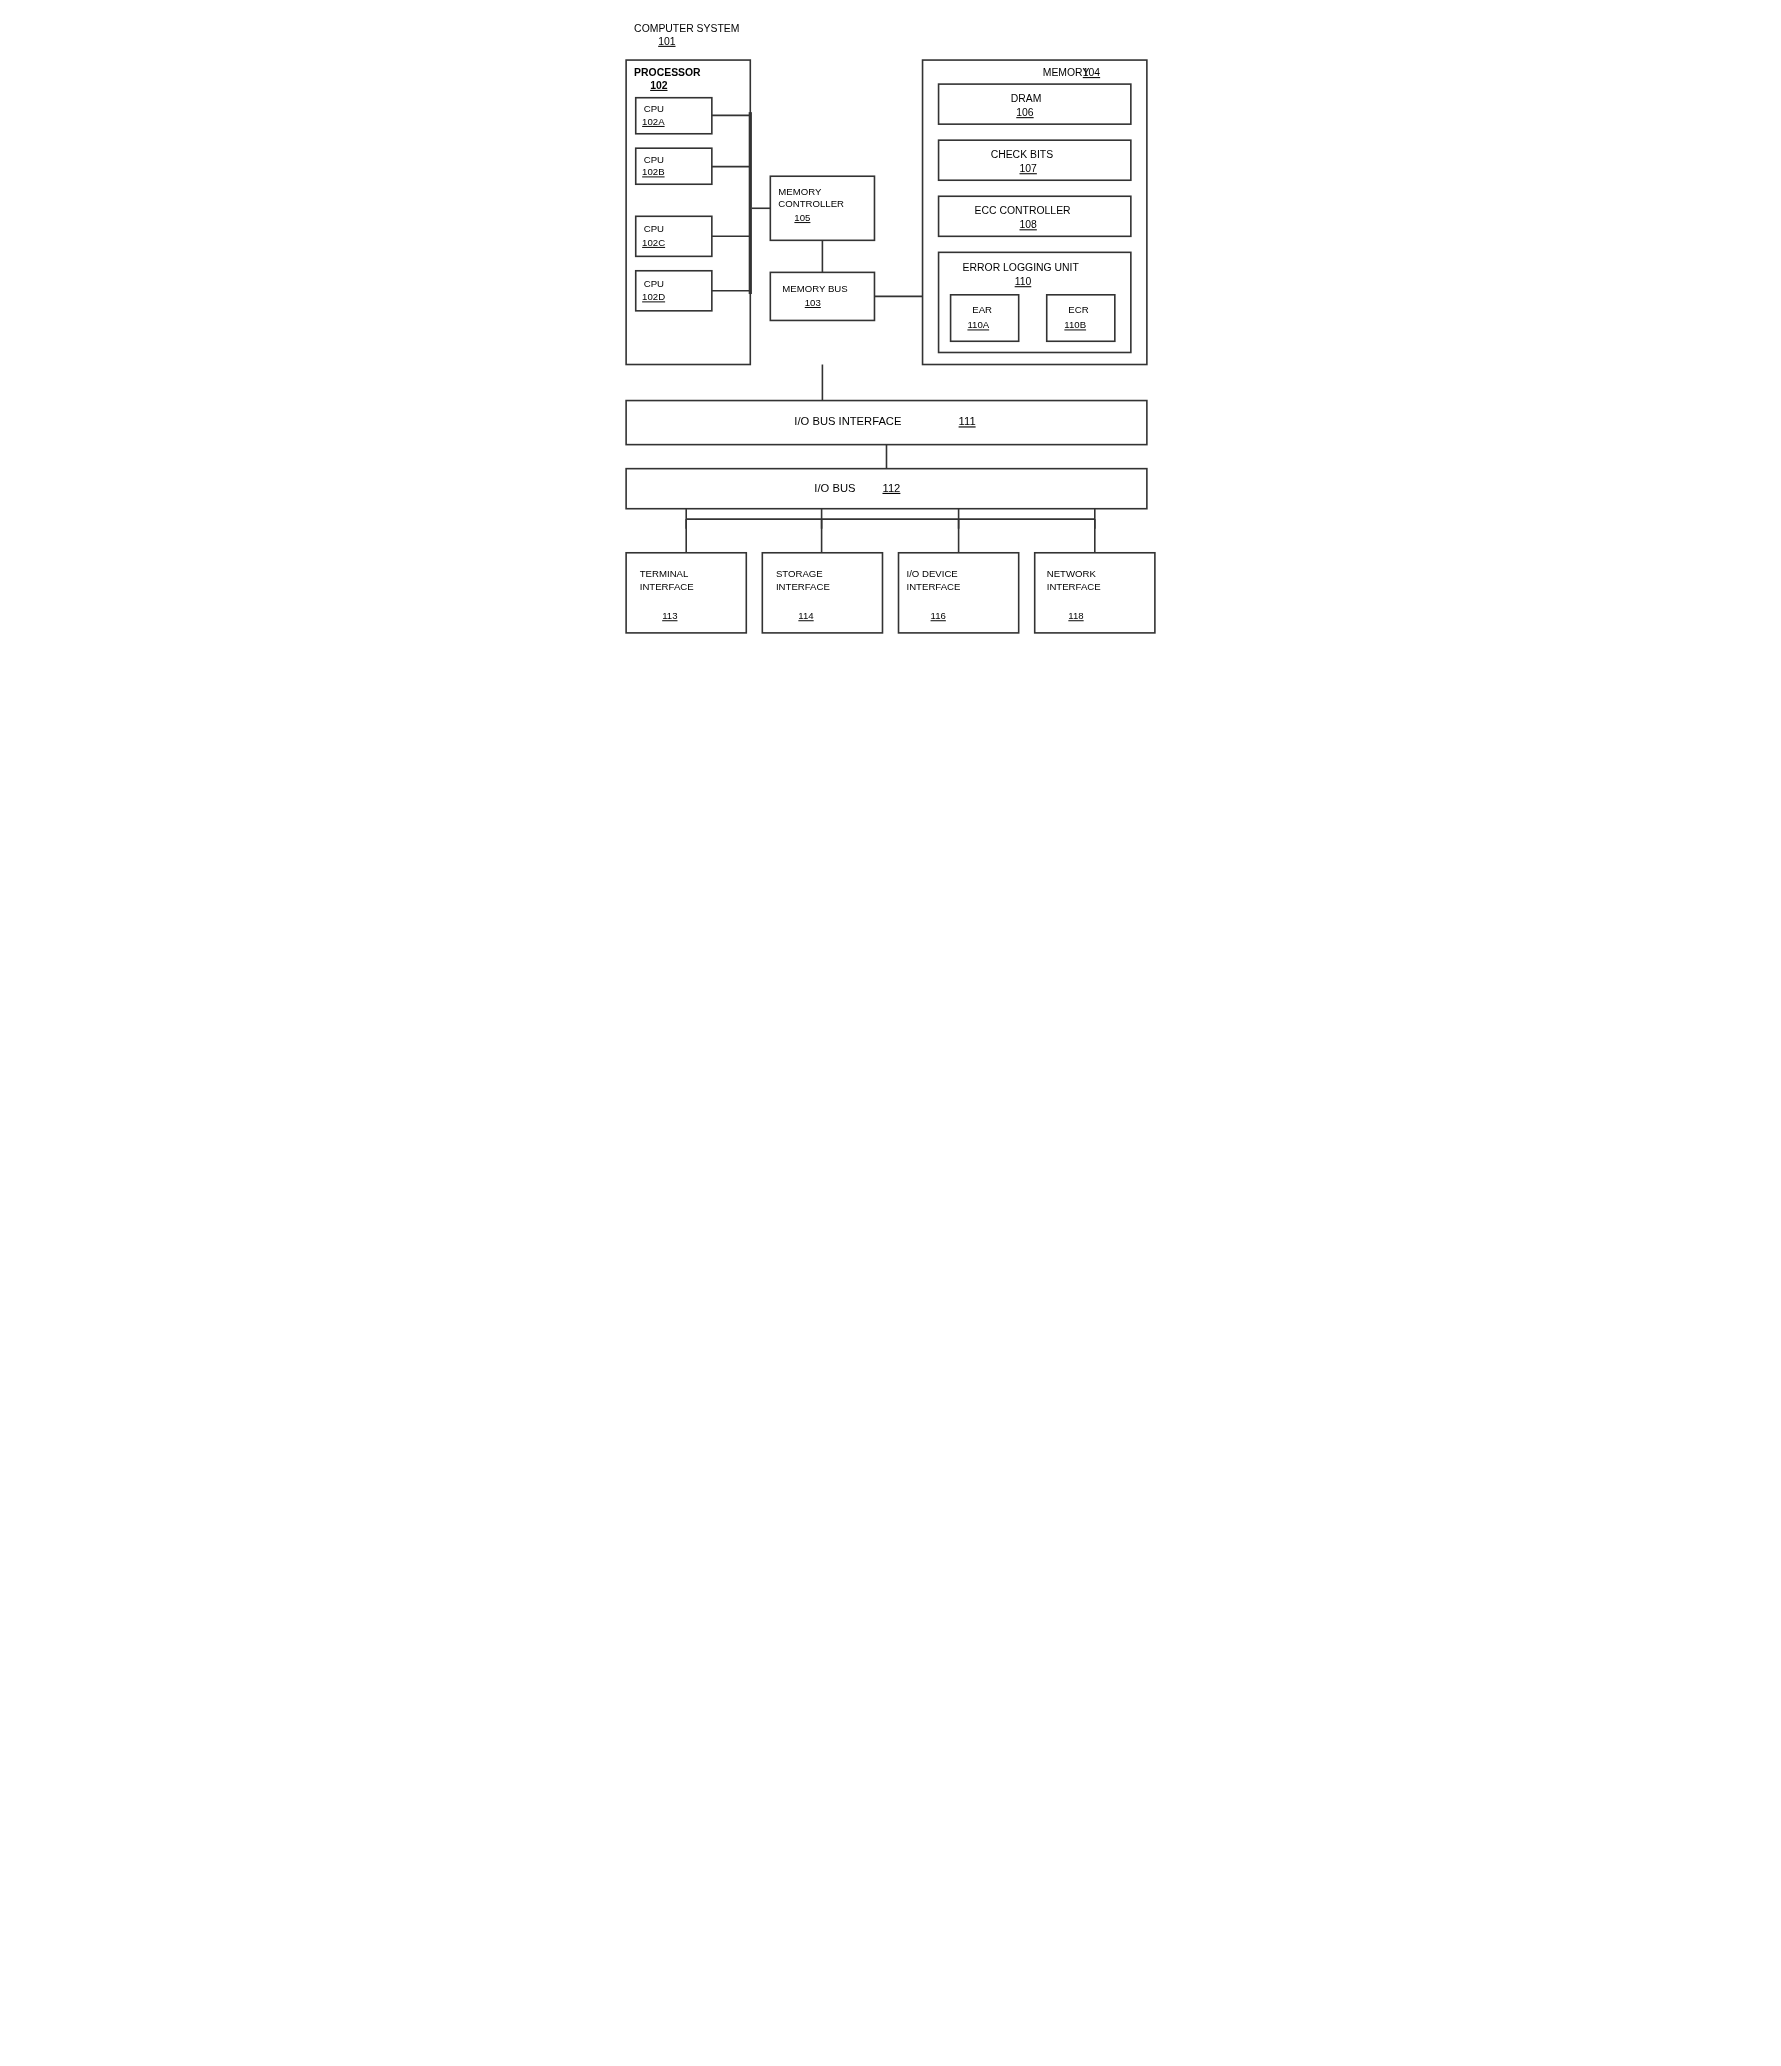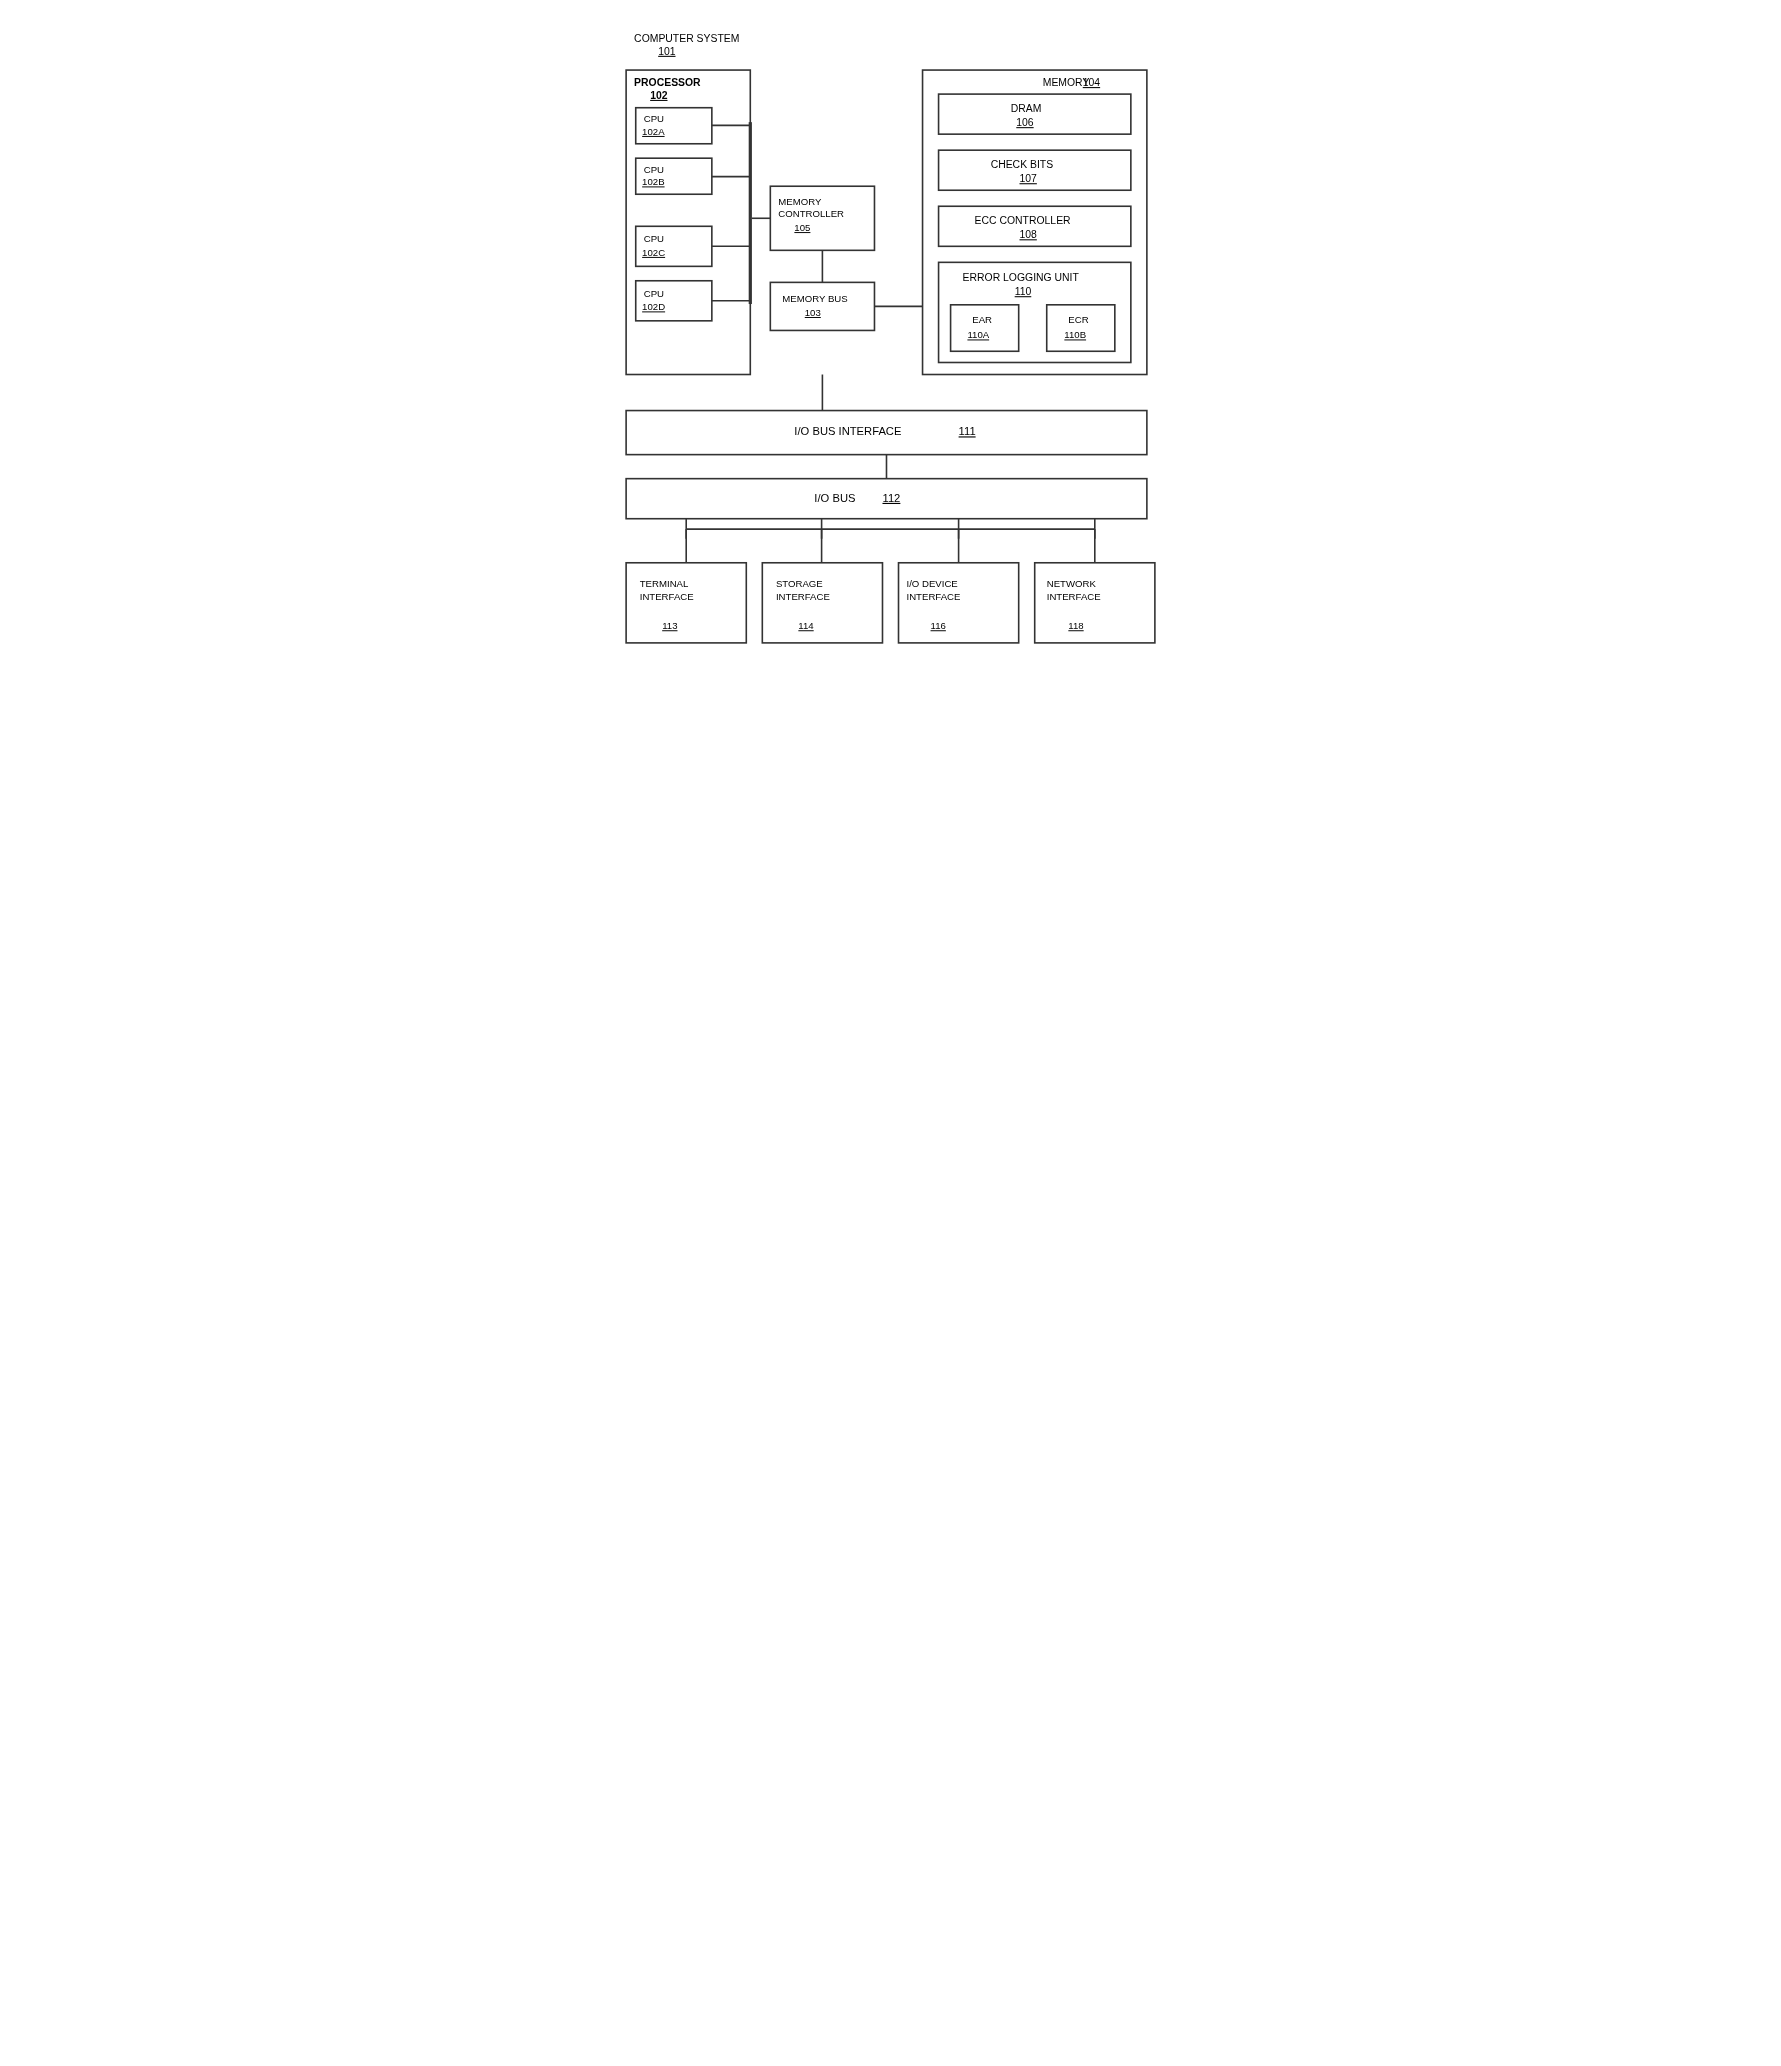--- a/index.html
+++ b/index.html
@@ -16,21 +16,21 @@
       display: flex;
       justify-content: center;
       align-items: flex-start;
       padding: 16px;
       min-height: 100vh;
     }
 
     
     .diagram-svg-container {
       width: 561px;
-      margin: 10px auto;
+      margin: 0 auto;
     }
 
     svg text {
       font-family: Arial, sans-serif;
     }
   </style>
 </head>
 <body>
 
 <div class="diagram-svg-container">

